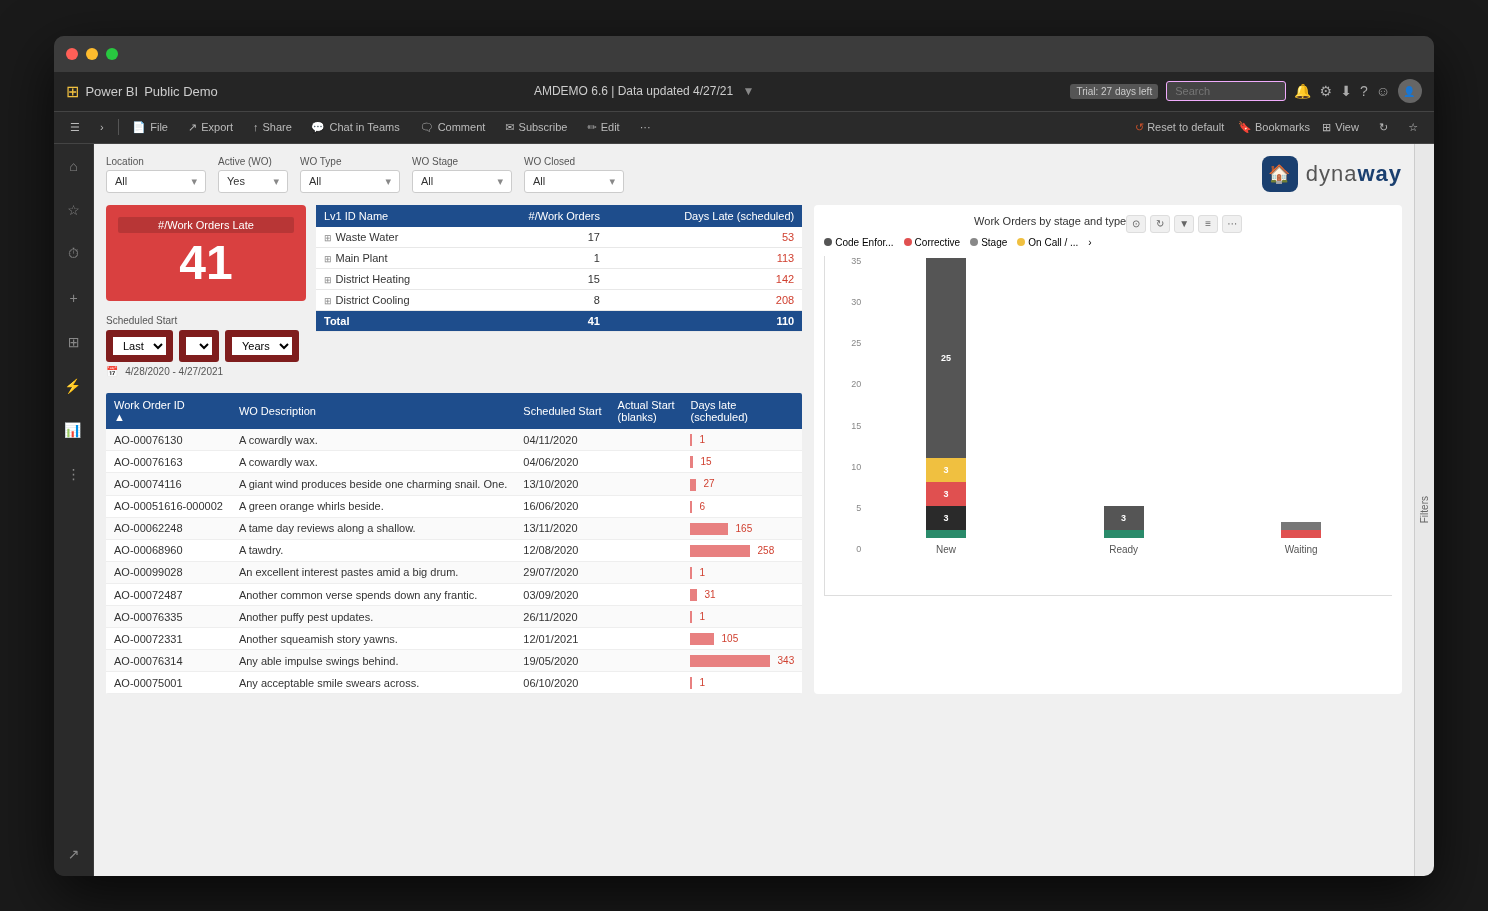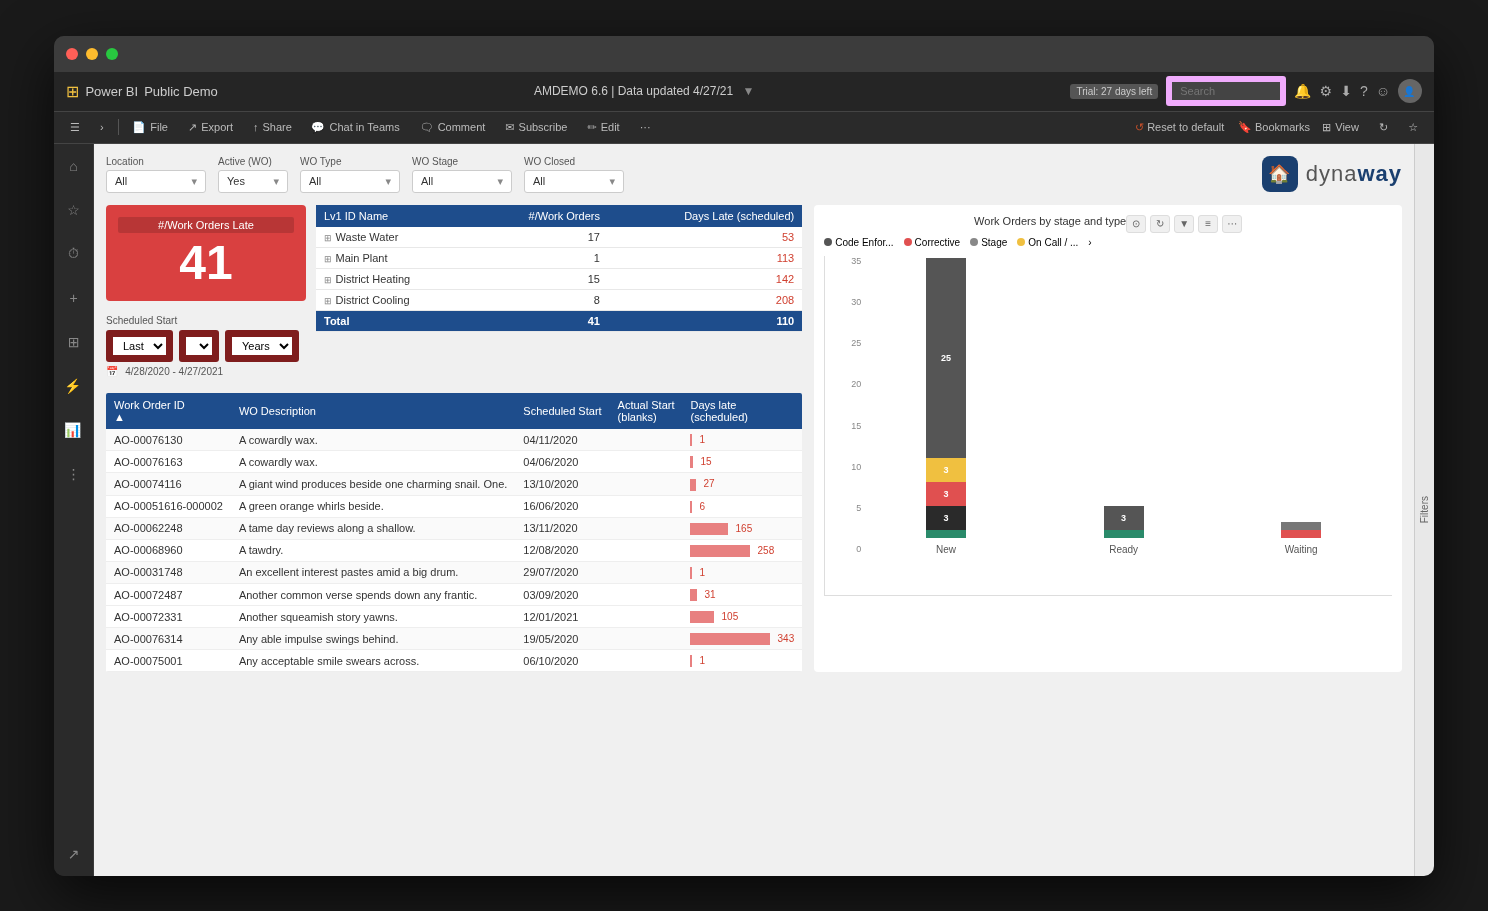--- a/index.html
+++ b/index.html
@@ -70,21 +70,21 @@
     }
     .trial-badge {
       background: #555;
       color: #ccc;
       font-size: 10px;
       padding: 2px 6px;
       border-radius: 3px;
     }
     .search-box {
       background: #444;
-      border: 6px solid #f0abfc;
+      border: 1px solid #f0abfc;
       color: #ccc;
       padding: 3px 8px;
       border-radius: 3px;
       font-size: 11px;
       width: 120px;
     }
     .topbar-icon {
       color: #aaa;
       font-size: 14px;
       cursor: pointer;
@@ -730,37 +730,47 @@
     <td>AO-00068960</td>
     <td>A tawdry.</td>
     <td>12/08/2020</td>
     <td></td>
     <td class="days-bar-cell">
       <span class="days-bar" style="width:60px;"></span>
       <span class="days-val">258</span>
     </td>
   </tr>
                   <tr style="background: rgb(250, 250, 250);">
-    <td>AO-00031748</td>
+    <td>AO-00099028</td>
     <td>An excellent interest pastes amid a big drum.</td>
     <td>29/07/2020</td>
     <td></td>
     <td class="days-bar-cell">
       <span class="days-bar" style="width:2px;"></span>
       <span class="days-val">1</span>
     </td>
   </tr>
                   <tr style="background: rgb(255, 255, 255);">
     <td>AO-00072487</td>
     <td>Another common verse spends down any frantic.</td>
     <td>03/09/2020</td>
     <td></td>
     <td class="days-bar-cell">
       <span class="days-bar" style="width:7px;"></span>
       <span class="days-val">31</span>
+    </td>
+  </tr>
+                  <tr style="background: rgb(250, 250, 250);">
+    <td>AO-00076335</td>
+    <td>Another puffy pest updates.</td>
+    <td>26/11/2020</td>
+    <td></td>
+    <td class="days-bar-cell">
+      <span class="days-bar" style="width:2px;"></span>
+      <span class="days-val">1</span>
     </td>
   </tr>
                   <tr style="background: rgb(255, 255, 255);">
     <td>AO-00072331</td>
     <td>Another squeamish story yawns.</td>
     <td>12/01/2021</td>
     <td></td>
     <td class="days-bar-cell">
       <span class="days-bar" style="width:24px;"></span>
       <span class="days-val">105</span>

